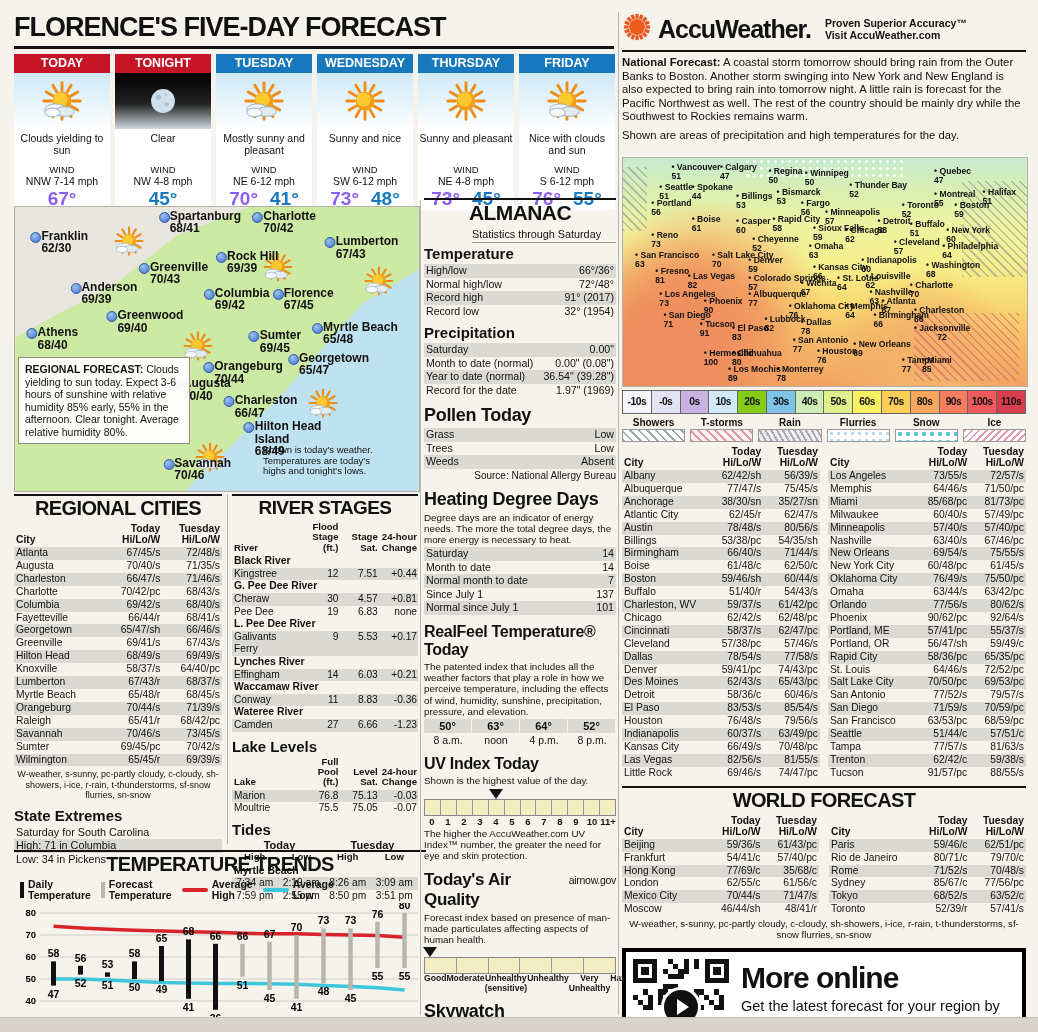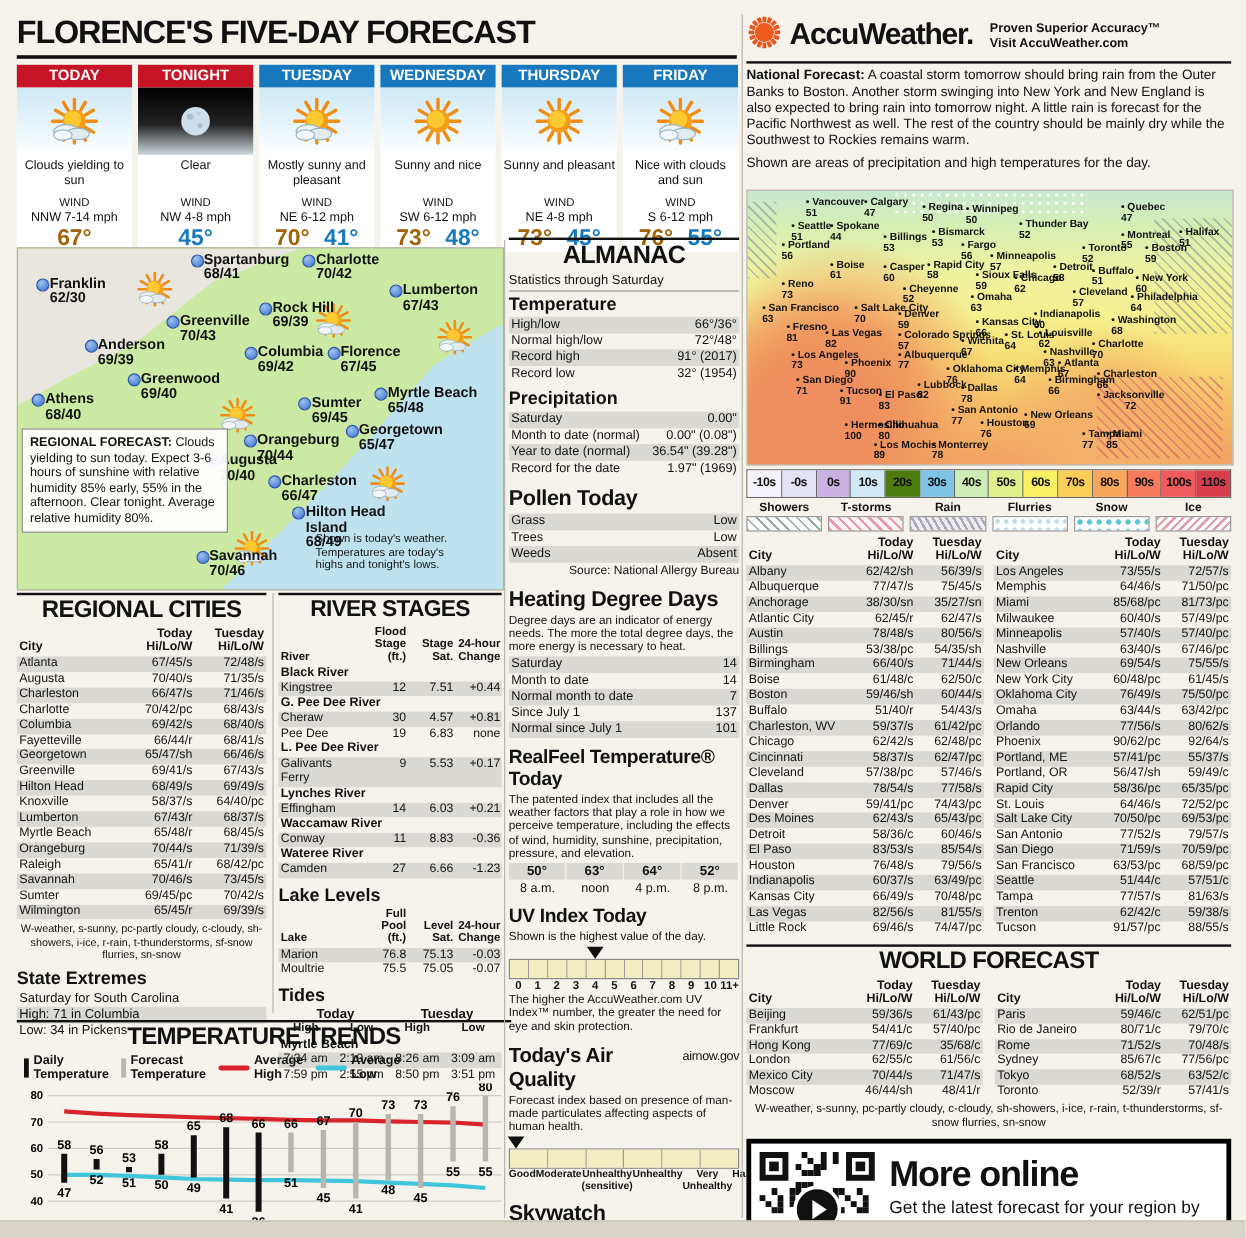--- a/index.html
+++ b/index.html
@@ -13,21 +13,21 @@
   .fd-panel{flex:1;background:#fff;}
   .fd-head{height:19px;line-height:19px;text-align:center;color:#fff;font-weight:bold;font-size:12.5px;}
   .fd-head.red{background:#c41425;}
   .fd-head.blue{background:#1878be;}
   .fd-icon{height:56px;display:flex;align-items:center;justify-content:center;background:linear-gradient(180deg,#cfe9f6 0%,#eef8fd 70%,#fff 100%);}
   .fd-icon.night{background:linear-gradient(180deg,#000 0%,#222 55%,#cfd8de 100%);}
   .fd-desc{height:32px;font-size:10.5px;text-align:center;line-height:12px;padding-top:3px;}
   .fd-windlbl{text-align:center;font-size:9.5px;font-weight:normal;}
   .fd-wind{text-align:center;font-size:10.5px;}
   .fd-temps{text-align:center;font-size:19px;font-weight:bold;margin-top:1px;display:flex;justify-content:center;gap:12px;}
-  .t-hi{color:#a16207;} .t-lo{color:#1878be;}
+  .t-hi{color:#8b5cf6;} .t-lo{color:#1878be;}
   
   #sc-map{position:absolute;left:14px;top:206px;width:404px;height:284px;background:#cdeaa4;border:1px solid #b5b1a8;overflow:hidden;}
   #sc-map::before{content:"";position:absolute;inset:0;background:#e9e6df;clip-path:polygon(0 0,58% 0,40% 10%,24% 28%,10% 38%,0 46%);}
   #sc-map::after{content:"";position:absolute;inset:0;background:#bfe2f1;clip-path:polygon(100% 22%,100% 100%,42% 100%,55% 82%,66% 66%,76% 50%,86% 34%);}
   .map-city{position:absolute;z-index:3;font-weight:bold;font-size:12px;line-height:12.5px;white-space:pre-line;transform:translate(-4%,0);}
   .map-city .dot{position:absolute;left:-11px;top:2px;width:9px;height:9px;border-radius:50%;background:radial-gradient(circle at 35% 30%,#9fc4ee,#3c6fd0);border:1px solid #2b57a8;}
   .map-sun{position:absolute;z-index:2;}
   #regional-box{position:absolute;left:3px;top:150px;width:158px;background:rgba(255,255,255,.95);border:1px solid #8d8a82;padding:5px 6px;font-size:10.5px;line-height:12.5px;z-index:4;}
   #regional-box b{font-size:10.5px;}
   #map-note{position:absolute;left:248px;top:238px;width:130px;font-size:9.5px;line-height:10.5px;z-index:4;}
@@ -54,21 +54,21 @@
   .tt-item{display:flex;align-items:center;gap:4px;}
   .sw-bar{width:4px;height:16px;background:#111;}
   .sw-bar.grey{background:#b9b6b0;}
   .sw-line{width:26px;height:4px;border-radius:2px;}
   
   #midcol{position:absolute;left:424px;top:198px;width:192px;}
   #almanac-title{font-size:21px;}
   .mid-desc{font-size:9.8px;line-height:11.3px;margin:1px 0 2px 0;}
   .mid-h{font-weight:bold;font-size:16px;margin:8px 0 2px 0;letter-spacing:-0.3px;}
   .mid-h small{font-weight:normal;font-size:10.5px;float:right;margin-top:4px;}
-  #stats-line{font-size:10.8px;border-bottom:1px solid #999;padding-bottom:2px;margin-bottom:2px;}
+  #stats-line{font-size:10.8px;border-bottom:1px solid #999;padding-bottom:2px;margin-bottom:2px;margin-left:48px;}
   .realfeel-vals{display:flex;margin-top:2px;}
   .realfeel-vals div{flex:1;text-align:center;font-weight:bold;font-size:11px;background:#dbd9d3;line-height:14px;margin-right:1px;}
   .realfeel-times{display:flex;}
   .realfeel-times div{flex:1;text-align:center;font-size:10.5px;line-height:14px;}
   .scale-wrap{position:relative;margin-top:12px;}
   .scale-bar{display:flex;height:15px;border:1px solid #888;}
   .scale-bar div{flex:1;background:#f3edc4;border-right:1px solid #999;}
   .scale-bar div:last-child{border-right:none;}
   .scale-marker{position:absolute;top:-10px;width:0;height:0;border-left:7px solid transparent;border-right:7px solid transparent;border-top:10px solid #111;transform:translateX(-50%);}
   .scale-nums{display:flex;font-size:9.5px;font-weight:bold;}
@@ -1043,21 +1043,21 @@
         <div class="us-city" style="left: 38%; top: 91%;">• Monterrey<i>78</i></div>
         <div class="us-city" style="left: 69%; top: 87%;">• Tampa<i>77</i></div>
         <div class="us-city" style="left: 74%; top: 87%;">• Miami<i>85</i></div>
       </div>
 
     <div id="temp-scale">
         <div style="background: rgb(244, 244, 250);">-10s</div>
         <div style="background: rgb(227, 227, 245);">-0s</div>
         <div style="background: rgb(201, 178, 226);">0s</div>
         <div style="background: rgb(210, 234, 247);">10s</div>
-        <div style="background: #4d7c0f;">20s</div>
+        <div style="background: #84cc16;">20s</div>
         <div style="background: rgb(127, 195, 231);">30s</div>
         <div style="background: rgb(205, 236, 182);">40s</div>
         <div style="background: rgb(223, 240, 140);">50s</div>
         <div style="background: rgb(247, 241, 99);">60s</div>
         <div style="background: rgb(251, 206, 87);">70s</div>
         <div style="background: rgb(249, 167, 92);">80s</div>
         <div style="background: rgb(247, 124, 94);">90s</div>
         <div style="background: rgb(239, 90, 92);">100s</div>
         <div style="background: rgb(216, 63, 76);">110s</div>
       </div>

